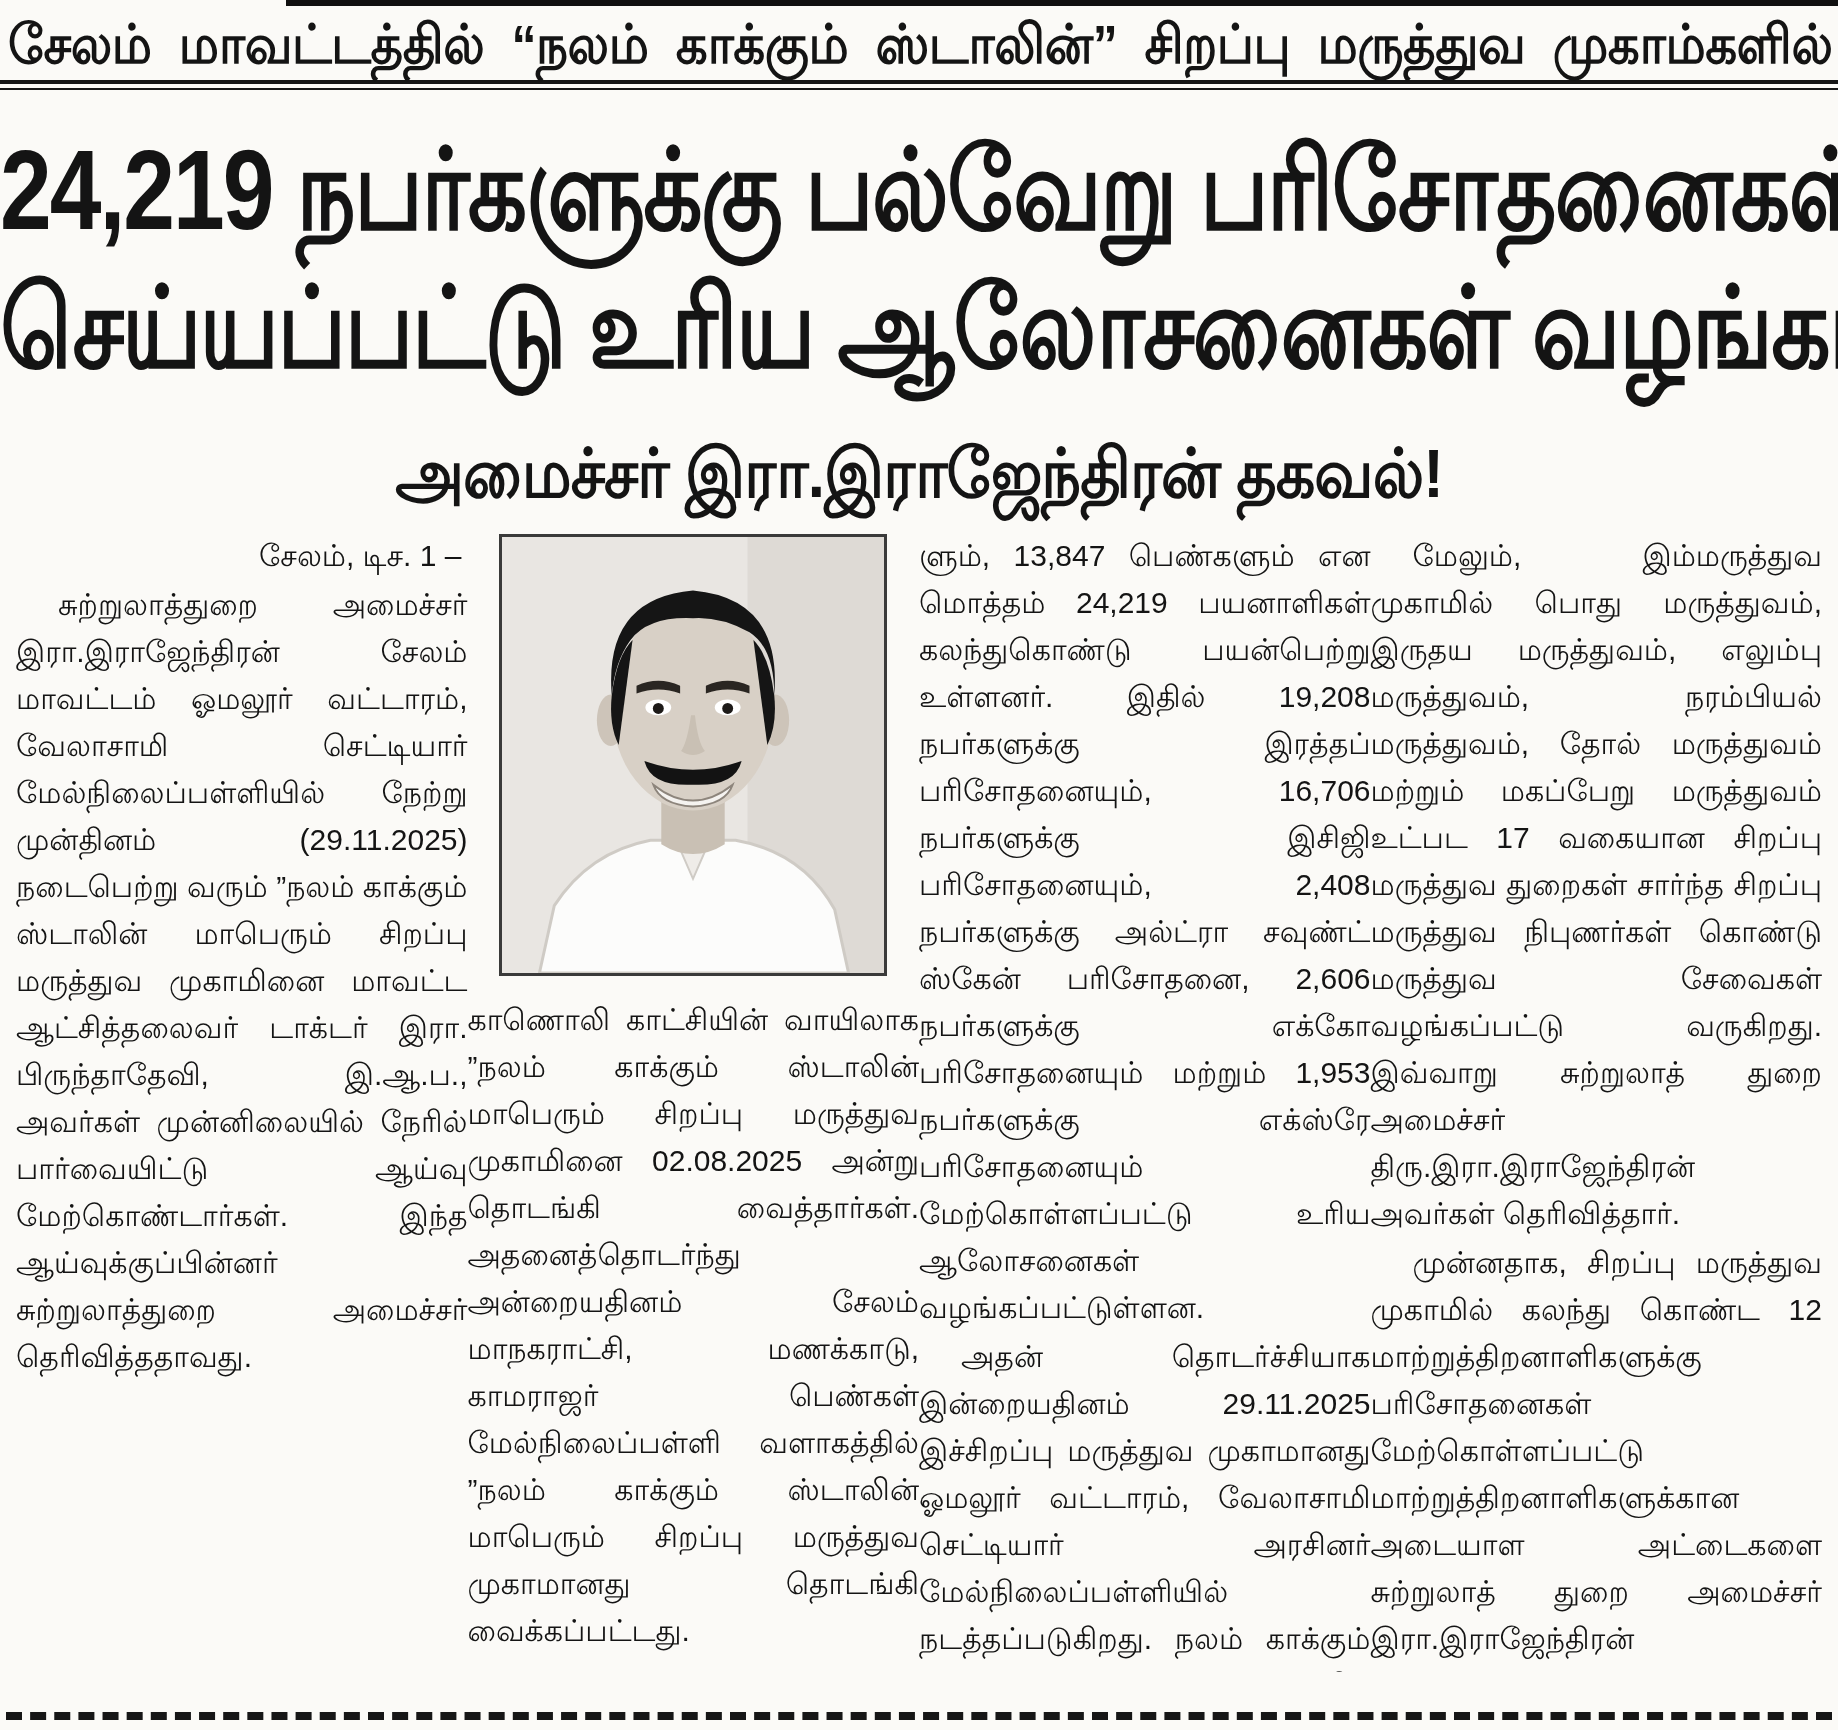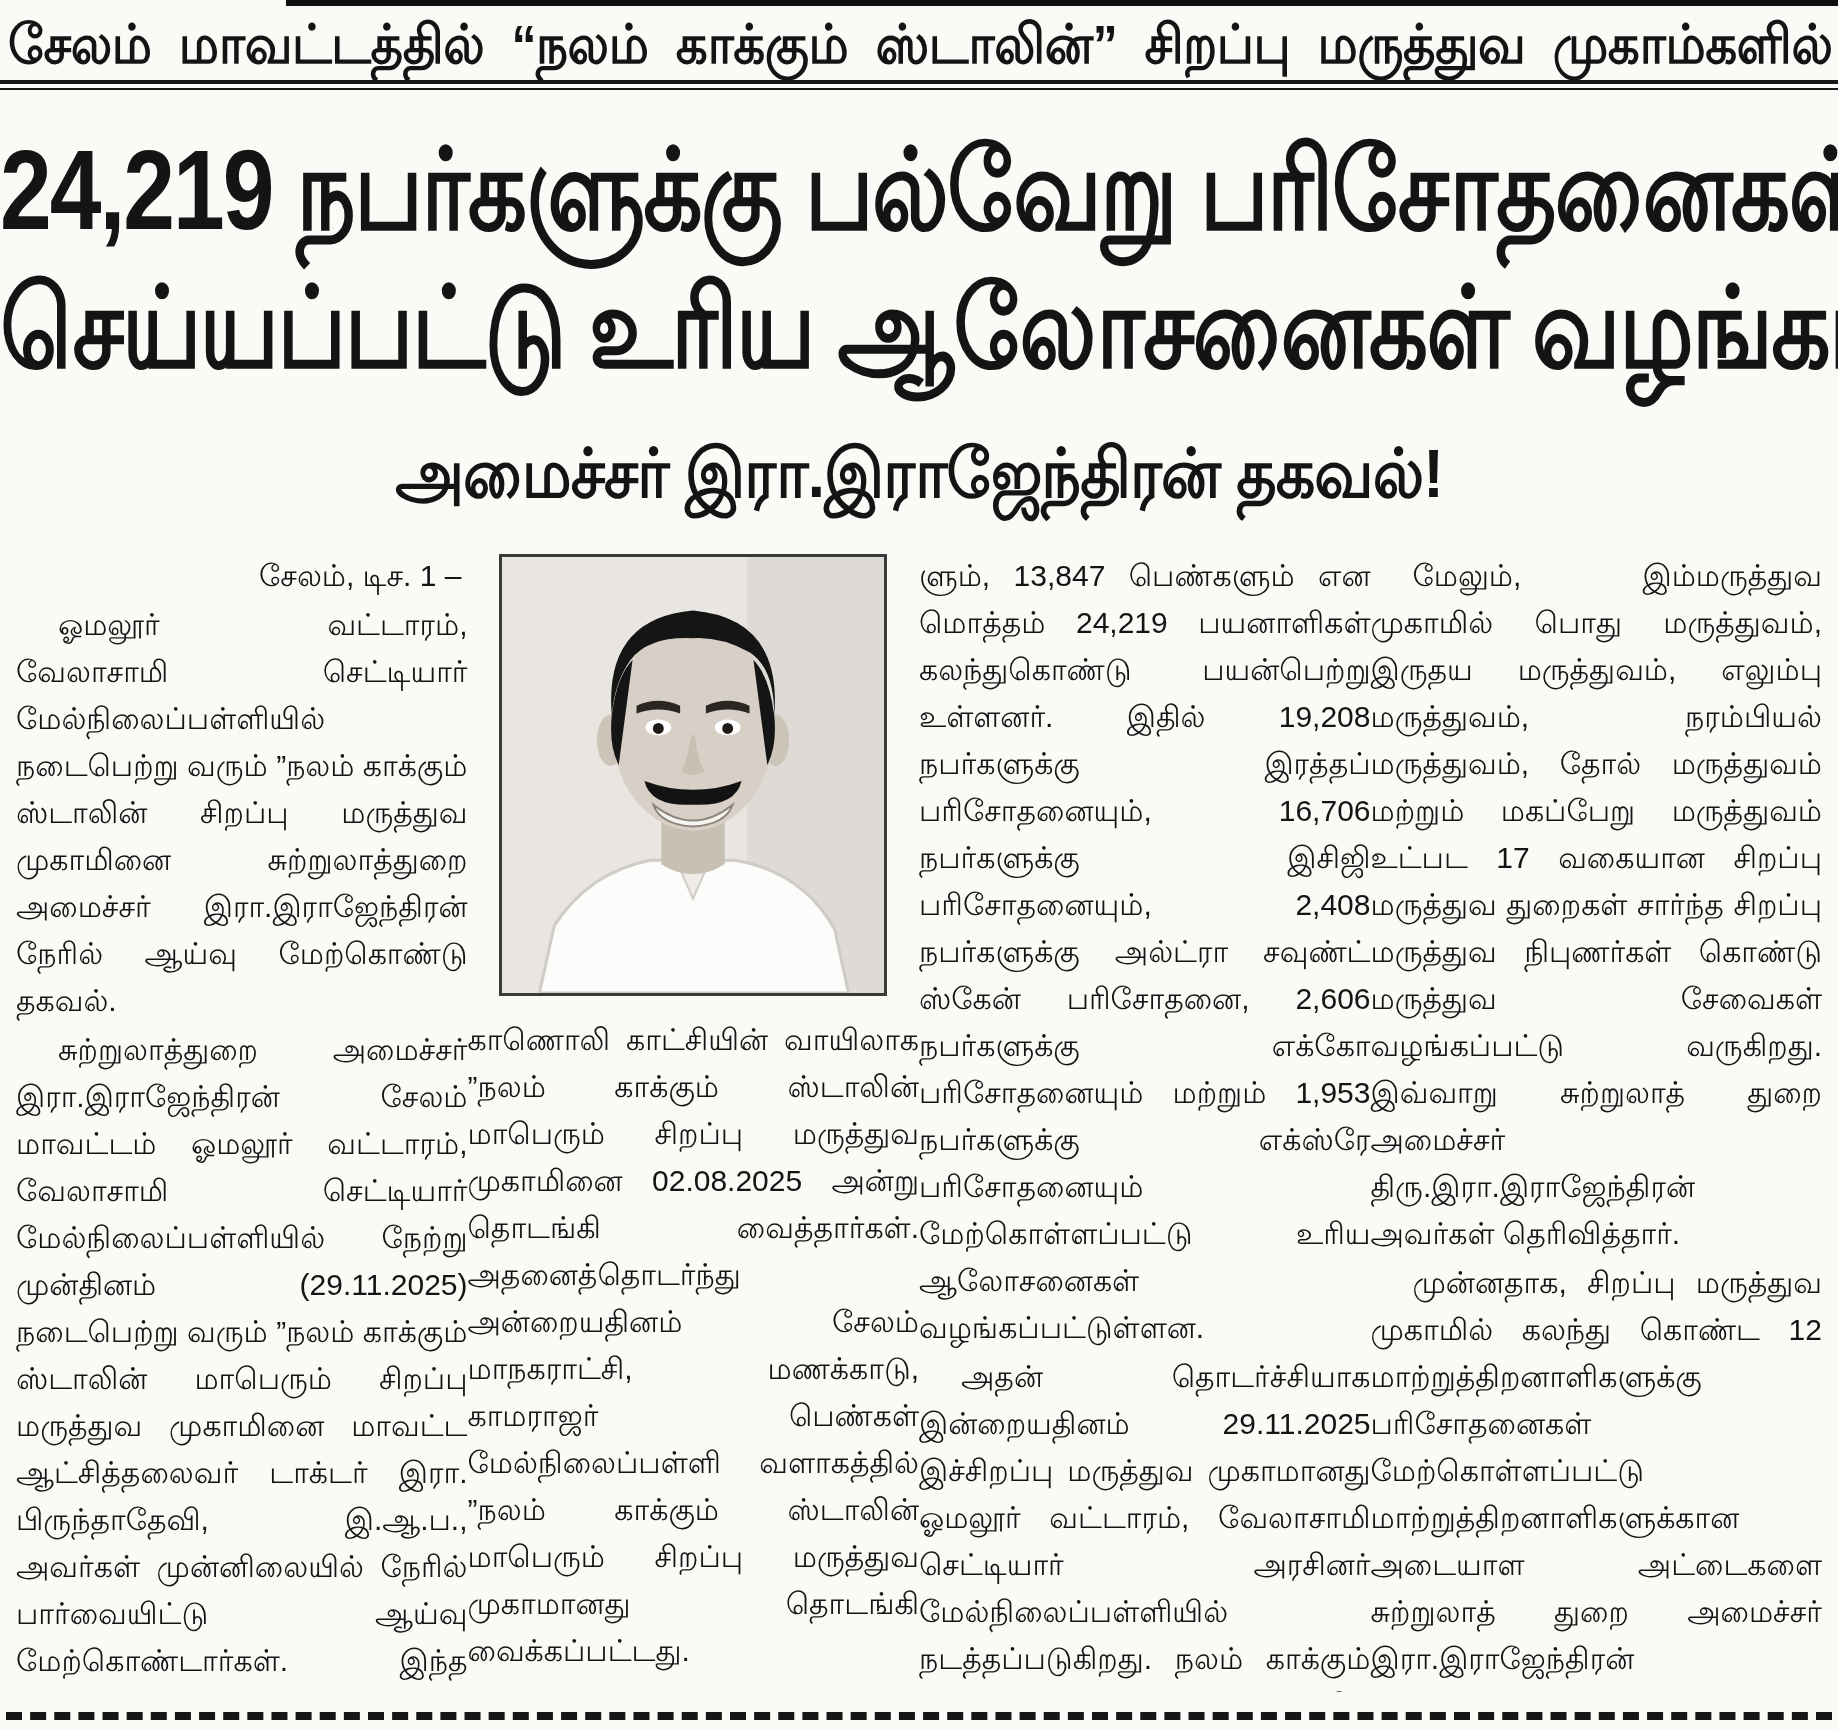--- a/index.html
+++ b/index.html
@@ -30,21 +30,21 @@
     transform:scaleY(1.22);transform-origin:center top;
   }
   .subheadline{
     margin-top:52px;text-align:center;font-weight:bold;font-size:62px;
     letter-spacing:-1px;transform:scaleY(1.1);transform-origin:center top;
     white-space:nowrap;
   }
   
   .article{
     display:flex;
-    padding:0 16px;margin-top:38px;
+    padding:0 16px;margin-top:18px;
     height:1140px;overflow:hidden;
   }
   .col{flex:1 1 0;font-size:30px;line-height:47px;text-align:justify;}
   .col p{margin:0 0 2px 0;text-indent:42px;}
   .col p.noindent{text-indent:0;}
   .dateline{text-align:right;text-indent:0 !important;padding-right:6px;}
   
   .photo-frame{
     border:3px solid #3a3a3a;background:#e9e6e2;
     width:388px;height:442px;margin:2px auto 20px auto;
@@ -74,21 +74,20 @@
     <span class="line">24,219 நபர்களுக்கு பல்வேறு பரிசோதனைகள்</span>
     <span class="line">செய்யப்பட்டு உரிய ஆலோசனைகள் வழங்கப்பட்டுள்ளது!</span>
   </div>
 
   <div class="subheadline">அமைச்சர் இரா.இராஜேந்திரன் தகவல்!</div>
 
   <div class="article">
 
     <div class="col">
       <p class="dateline">சேலம், டிச. 1 –</p>
-      <p>ஓமலூர் வட்டாரம், வேலாசாமி செட்டியார் மேல்நிலைப்பள்ளியில் நடைபெற்று வரும் ”நலம் காக்கும் ஸ்டாலின் சிறப்பு மருத்துவ முகாமினை சுற்றுலாத்துறை அமைச்சர் இரா.இராஜேந்திரன் நேரில் ஆய்வு மேற்கொண்டு தகவல்.</p>
       <p>சுற்றுலாத்துறை அமைச்சர் இரா.இராஜேந்திரன் சேலம் மாவட்டம் ஓமலூர் வட்டாரம், வேலாசாமி செட்டியார் மேல்நிலைப்பள்ளியில் நேற்று முன்தினம் (29.11.2025) நடைபெற்று வரும் ”நலம் காக்கும் ஸ்டாலின் மாபெரும் சிறப்பு மருத்துவ முகாமினை மாவட்ட ஆட்சித்தலைவர் டாக்டர் இரா. பிருந்தாதேவி, இ.ஆ.ப., அவர்கள் முன்னிலையில் நேரில் பார்வையிட்டு ஆய்வு மேற்கொண்டார்கள். இந்த ஆய்வுக்குப்பின்னர் சுற்றுலாத்துறை அமைச்சர் தெரிவித்ததாவது.</p>
 
     </div>
 
     <div class="col">
       <div class="photo-frame" title="மீசையுடன் புன்னகைக்கும், வெள்ளை சட்டை அணிந்த அமைச்சர் இரா.இராஜேந்திரன் கருப்பு-வெள்ளை உருவப்படம்">
         <svg viewBox="0 0 390 440" preserveAspectRatio="xMidYMid slice">
           <rect width="390" height="440" fill="#e9e6e2"></rect>
           <rect x="250" y="0" width="140" height="440" fill="#dedad5"></rect>
 

